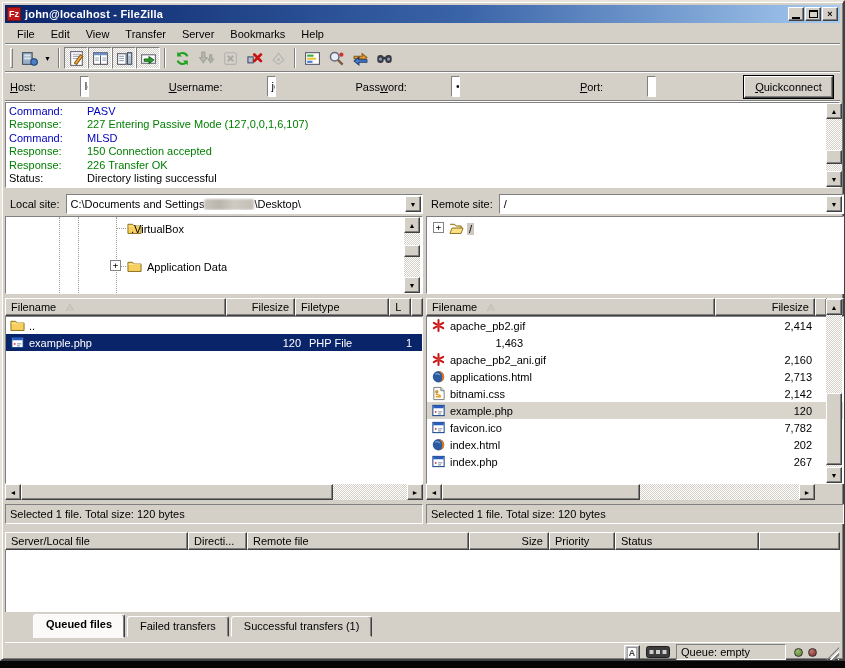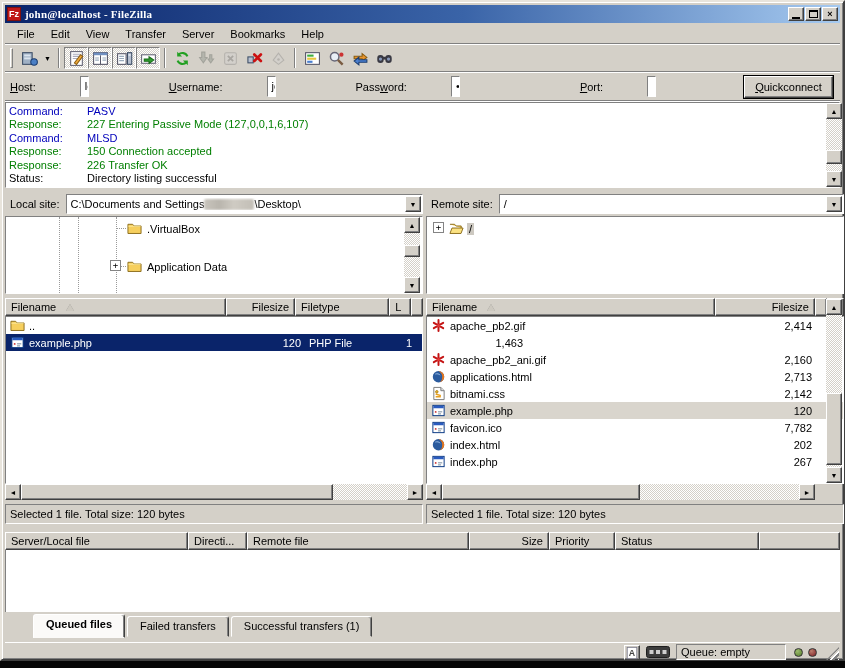--- a/index.html
+++ b/index.html
@@ -12,21 +12,21 @@
 
   .raised { border:1px solid; border-color:#fff #404040 #404040 #fff; box-shadow: inset -1px -1px 0 #808080; background:#d4d0c8; }
   .sunken-soft { border:1px solid; border-color:#808080 #fff #fff #808080; }
 
   
   #titlebar { position:absolute; left:3px; top:3px; right:3px; height:18px;
     background:linear-gradient(90deg, var(--titlebar_from), #3a64a8 55%, var(--titlebar_to));
     display:flex; align-items:center; padding:0 2px; }
   #fzlogo { width:14px; height:14px; background:#c01818; border:1px solid #7d0f0f; color:#fff;
     font-weight:bold; font-size:9px; line-height:12px; text-align:center; margin-right:4px; }
-  #title-text { color:#fff; font-weight:bold; flex:1; letter-spacing:.2px;font-family:Liberation Serif, serif; }
+  #title-text { color:#fff; font-weight:bold; flex:1; letter-spacing:.2px; }
   .winbtn { width:16px; height:14px; margin-left:1px; display:flex; align-items:center; justify-content:center;
     font-size:9px; font-weight:bold; color:#000; }
   .glyph-min { width:8px; height:2px; background:#000; margin-top:7px; }
   .glyph-max { width:9px; height:8px; border:1px solid #000; border-top-width:2px; }
 
   
   #menubar { position:absolute; left:3px; top:22px; right:3px; height:19px; display:flex; align-items:center; padding-left:4px; }
   .menu-item { padding:2px 8px; }
   .hline { position:absolute; left:3px; right:3px; height:2px; border-top:1px solid #808080; border-bottom:1px solid #fff; }
 
@@ -332,21 +332,21 @@
   <div class="treebox sunken-soft pane-left" id="local-tree">
         <div class="vdot" style="left: 53px;"></div>
         <div class="vdot" style="left: 72px;"></div>
         <div class="vdot" style="left: 110px;"></div>
         <div class="tree-row" style="top: 2px; position: relative;">
           <div class="hdot" style="left: 110px; width: 10px; top: 9px;"></div>
           <span class="ficon" style="left: 121px; top: 2px;"><svg viewBox="0 0 16 16">
               <path d="M1 3.5h5l1.6 1.8H15v8H1z" fill="#f6cf5e" stroke="#8a6b1a"></path>
               <path d="M1.5 5.6h13" stroke="#fbe79a"></path>
             </svg></span>
-          <span class="tree-label" style="left: 139px;">.VirtualBox</span>
+          <span class="tree-label" style="left: 123px;">.VirtualBox</span>
         </div>
         <div class="tree-row" style="top: 21px; position: relative;">
           <div class="hdot" style="left: 110px; width: 10px; top: 9px;"></div>
           <div class="expander" style="left: 104px; top: 3px;">+</div>
           <span class="ficon" style="left: 121px; top: 2px;"><svg viewBox="0 0 16 16">
               <path d="M1 3.5h5l1.6 1.8H15v8H1z" fill="#f6cf5e" stroke="#8a6b1a"></path>
               <path d="M1.5 5.6h13" stroke="#fbe79a"></path>
             </svg></span>
           <span class="tree-label" style="left: 139px;">Application Data</span>
         </div>

